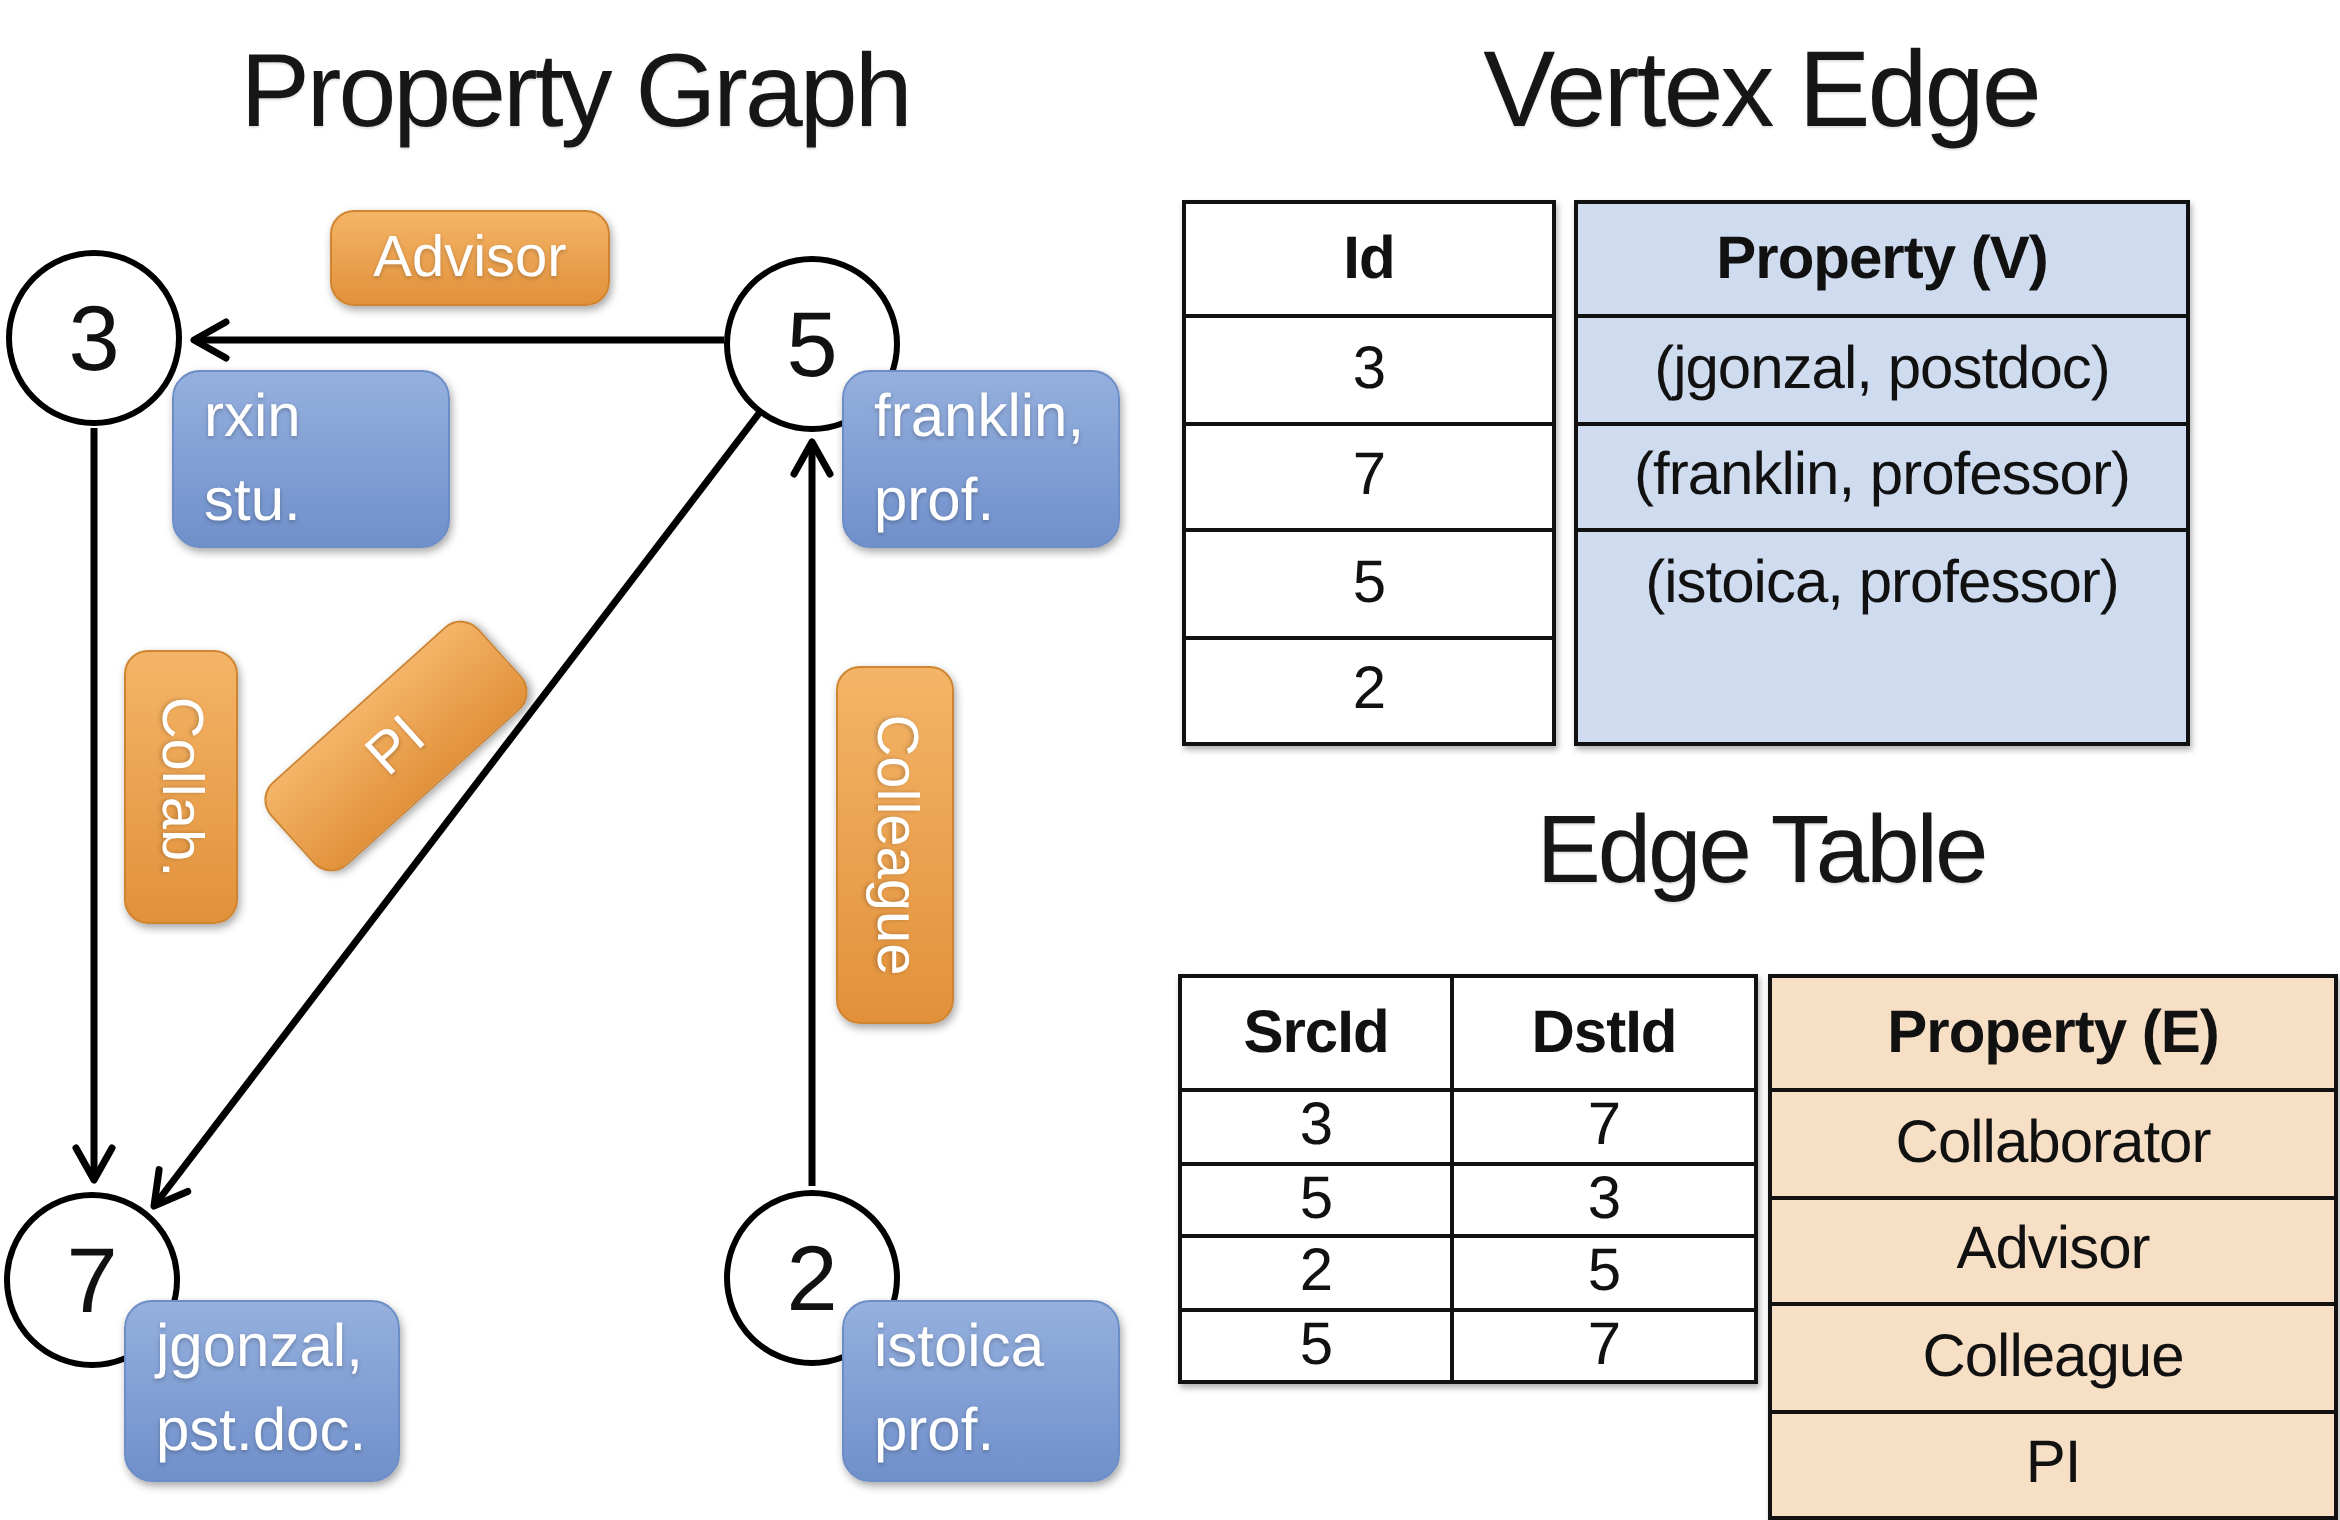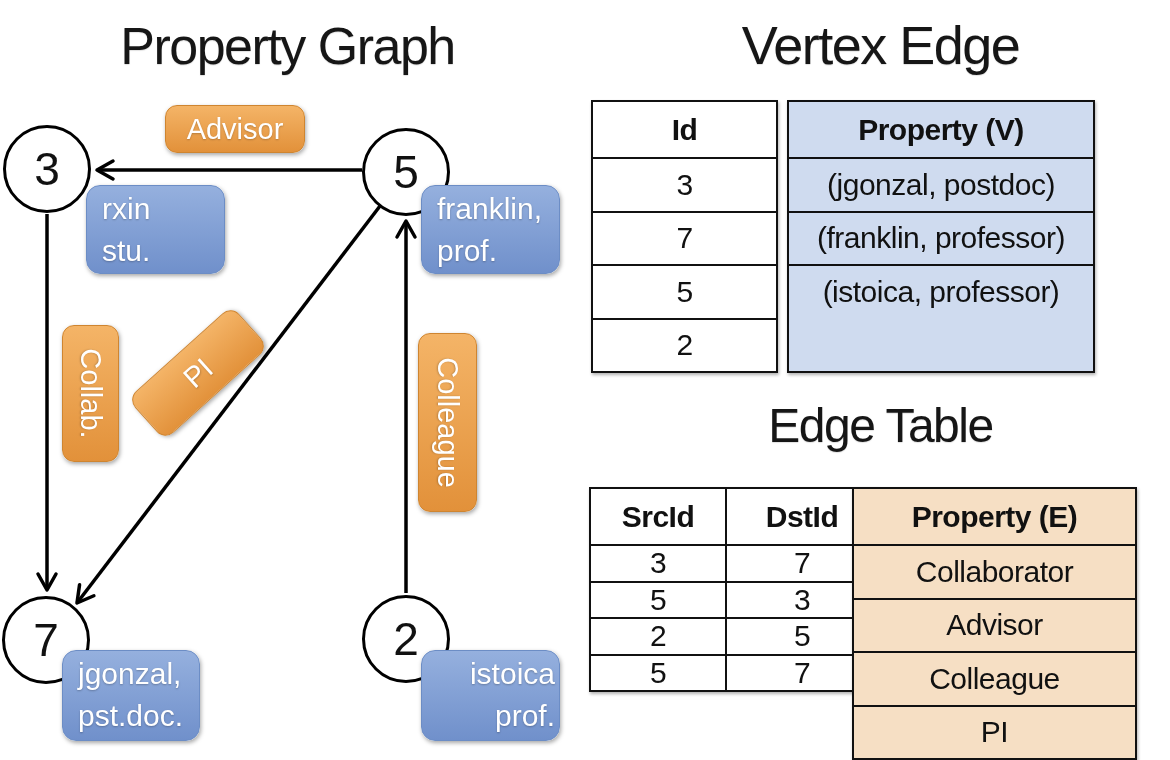--- a/index.html
+++ b/index.html
@@ -33,21 +33,21 @@
     position:absolute; z-index:3; box-sizing:border-box;
     border-radius:14px; border:1.5px solid #6c8dc5;
     background:linear-gradient(#95b0de, #7090cb);
     color:#fff; font-size:30px; line-height:42px; padding:2px 4px 0 15px;
     box-shadow:1px 2px 4px rgba(0,0,0,0.35);
     text-shadow:0 1px 2px rgba(0,0,0,0.25);
   }
   #vlabel-3 { left:62px;  top:185px; width:139px; height:89px;margin-left:24px; }
   #vlabel-5 { left:421px; top:185px; width:139px; height:89px;border-radius:14px; }
   #vlabel-7 { left:62px;  top:650px; width:138px; height:91px; }
-  #vlabel-2 { left:421px; top:650px; width:139px; height:91px;text-align:right; }
+  #vlabel-2 { left:421px; top:650px; width:139px; height:91px; }
 
   .elabel {
     position:absolute; z-index:2; box-sizing:border-box;
     border-radius:12px; border:1.5px solid #cf8530;
     background:linear-gradient(#f4b467, #e2913a);
     color:#fff; font-size:29px;
     display:flex; align-items:center; justify-content:center;
     box-shadow:1px 2px 4px rgba(0,0,0,0.35);
     text-shadow:0 1px 2px rgba(0,0,0,0.22);
   }
@@ -67,21 +67,21 @@
   .tbl .c {
     display:flex; align-items:center; justify-content:center;
     font-size:30px; border-top:2px solid #111; letter-spacing:-0.5px;
   }
   .tbl .h  { border-top:none; font-weight:bold; font-size:30px; }
   .col2    { border-left:2px solid #111;text-align:right; }
 
   #vt-id   { left:591px; top:100px; width:187px; height:273px; }
   #vt-prop { left:787px; top:100px; width:308px; height:273px; background:#cfdbef; }
   #et-src  { left:589px; top:487px; width:290px; height:205px; grid-template-columns:134px 1fr; }
-  #et-prop { left:852px; top:487px; width:285px; height:273px; background:#f6dfc4; }
+  #et-prop { left:884px; top:487px; width:285px; height:273px; background:#f6dfc4; }
 </style>
 </head>
 <body>
 
 <div id="app">
 
   <div class="title" id="graph-title">Property Graph</div>
   <div class="title" id="vt-title">Vertex Edge</div>
   <div class="title" id="et-title">Edge Table</div>
 

